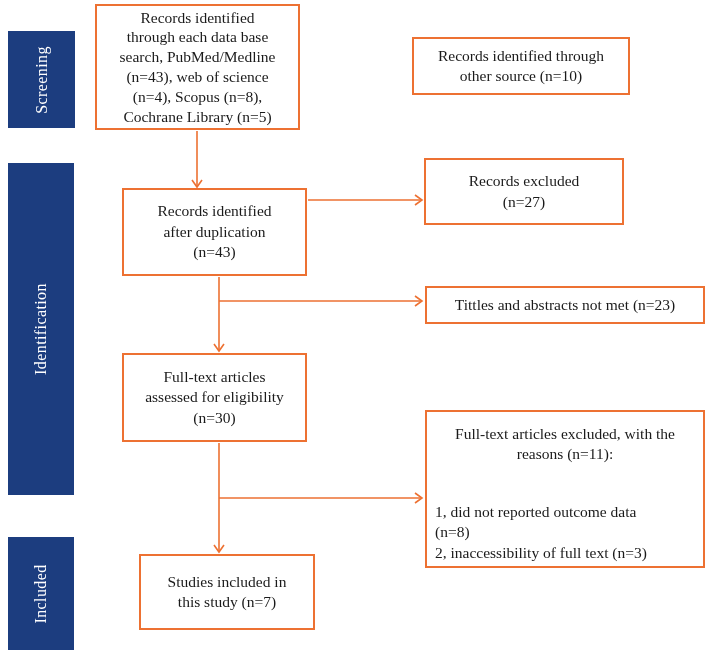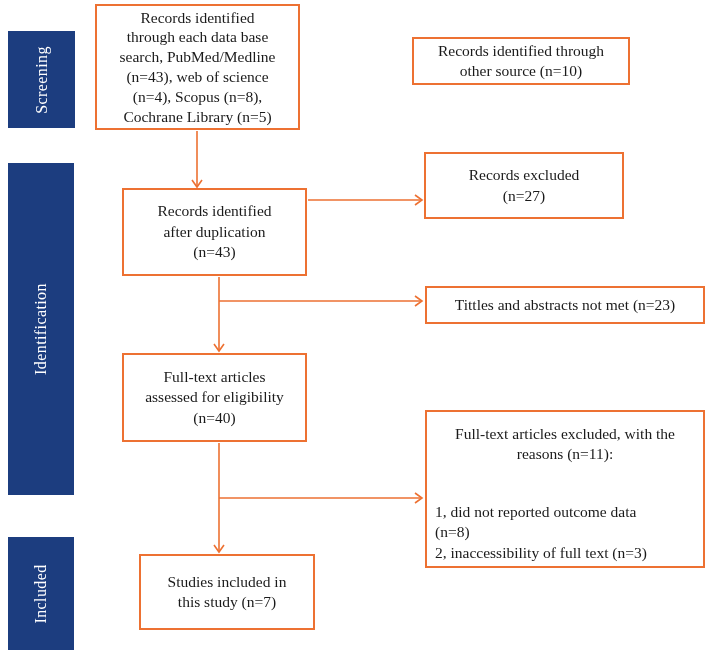--- a/index.html
+++ b/index.html
@@ -26,23 +26,23 @@
     align-items:center;
     justify-content:center;
     text-align:center;
     font-size:15.5px;
     line-height:1.32;
     white-space:pre-line;
     box-sizing:border-box;
     padding:2px 4px;
   }
   .box-database{left:95px;top:4px;width:205px;height:126px;line-height:1.28;}
-  .box-other{left:412px;top:37px;width:218px;height:48px;}
+  .box-other{left:412px;top:37px;width:218px;height:58px;}
   .box-dup{left:122px;top:188px;width:185px;height:88px;}
-  .box-excluded{left:424px;top:152px;width:200px;height:67px;}
+  .box-excluded{left:424px;top:158px;width:200px;height:67px;}
   .box-titles{left:425px;top:286px;width:280px;height:38px;text-align:center;}
   .box-fulltext{left:122px;top:353px;width:185px;height:89px;}
   .box-ftexcluded{
     left:425px;top:410px;width:280px;height:158px;
     flex-direction:column;justify-content:flex-start;
     align-items:stretch;padding:12px 8px 8px 8px;
   }
   .box-ftexcluded .heading{text-align:center;white-space:pre-line;}
   .box-ftexcluded .reasons{text-align:left;white-space:pre-line;margin-top:37px;}
   .box-included{left:139px;top:554px;width:176px;height:76px;}
@@ -118,21 +118,21 @@
 after duplication
 (n=43)</div>
 
   <div class="fbox box-excluded">Records excluded
 (n=27)</div>
 
   <div class="fbox box-titles">Tittles and abstracts not met (n=23)</div>
 
   <div class="fbox box-fulltext">Full-text articles
 assessed for eligibility
-(n=40)</div>
+(n=30)</div>
 
   <div class="fbox box-ftexcluded">
     <div class="heading">Full-text articles excluded, with the
 reasons (n=11):</div>
     <div class="reasons">1, did not reported outcome data
 (n=8)
 2, inaccessibility of full text (n=3)</div>
   </div>
 
   <div class="fbox box-included">Studies included in

